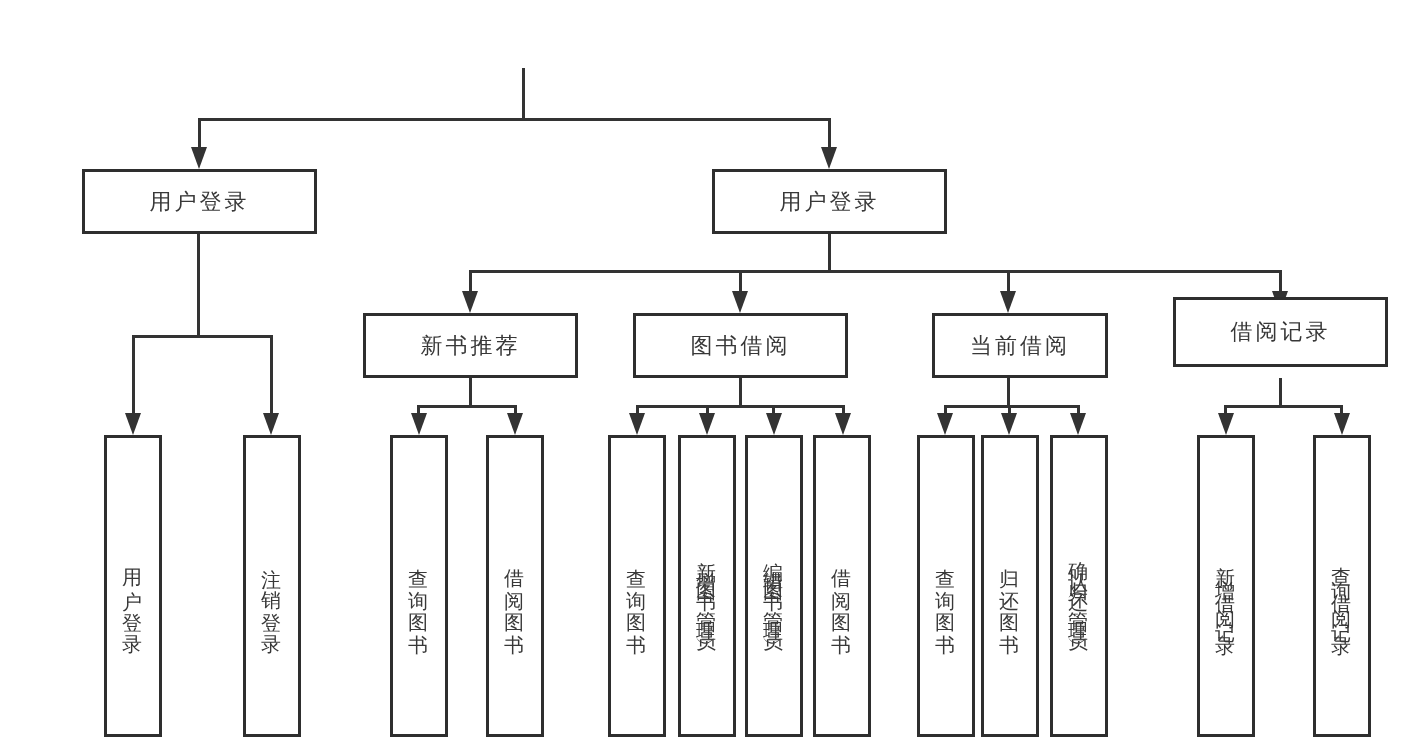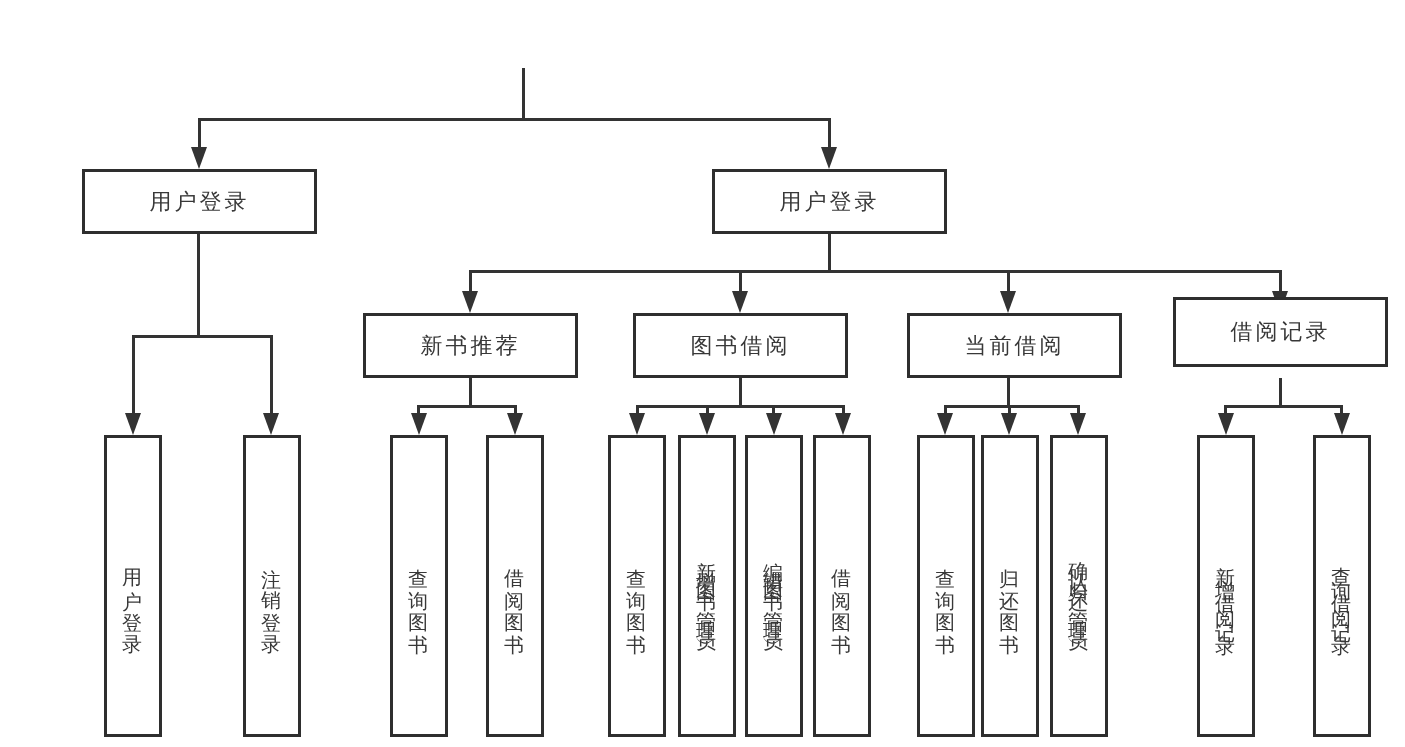--- a/index.html
+++ b/index.html
@@ -105,21 +105,21 @@
   <div class="arrow" style="left:1000px;top:291px"></div>
   <div class="vline" style="left:1279px;top:270px;height:23px"></div>
   <div class="arrow" style="left:1272px;top:291px"></div>
 
   <div class="box" style="left:633px;top:313px;width:215px;height:65px">
     <span class="hlabel">图书借阅</span>
   </div>
   <div class="box" style="left:363px;top:313px;width:215px;height:65px">
     <span class="hlabel">新书推荐</span>
   </div>
-  <div class="box" style="left:907px;top:313px;width:215px;height:65px">
+  <div class="box" style="left:932px;top:313px;width:176px;height:65px">
     <span class="hlabel">当前借阅</span>
   </div>
   <div class="box" style="left:1173px;top:297px;width:215px;height:70px">
     <span class="hlabel">借阅记录</span>
   </div>
 
   <div class="vline" style="left:469px;top:378px;height:29px"></div>
   <div class="hline" style="left:417px;top:405px;width:100px"></div>
   <div class="vline" style="left:417px;top:405px;height:10px"></div>
   <div class="arrow" style="left:411px;top:413px"></div>

